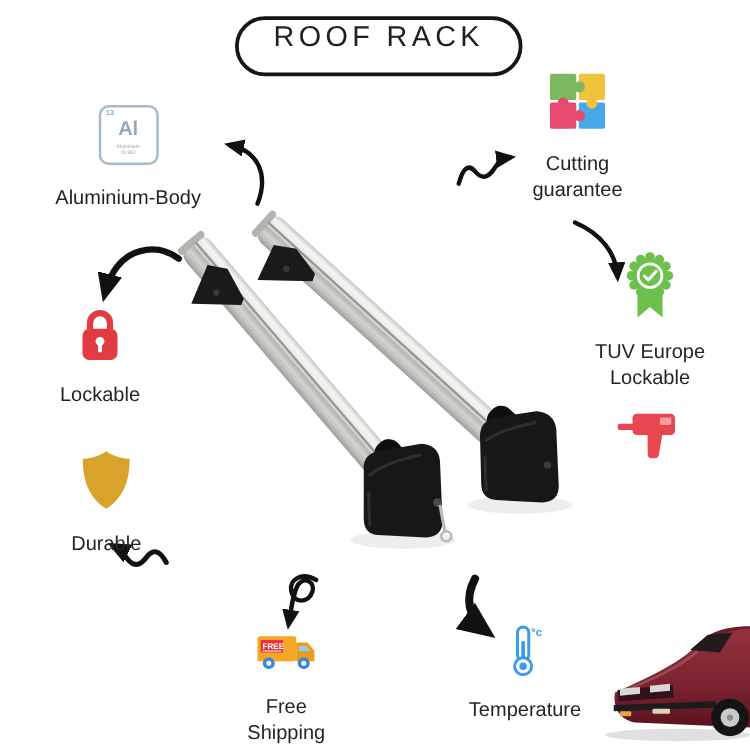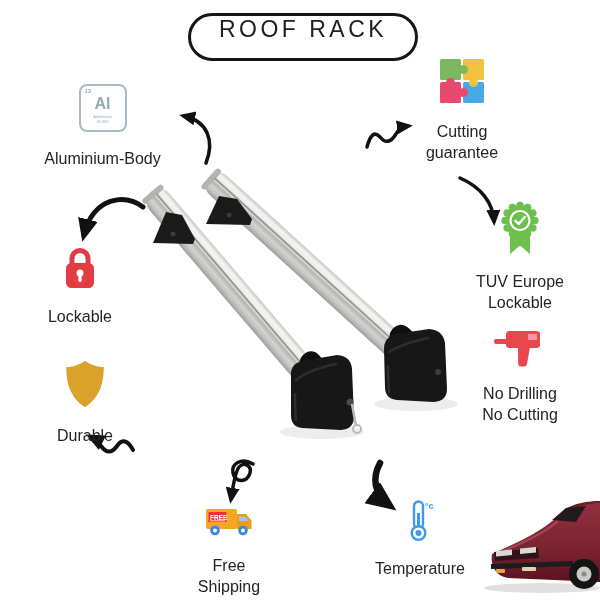--- a/index.html
+++ b/index.html
@@ -168,24 +168,20 @@
     </div>
   </div>
 
   <div class="feature" style="left:456px;top:325px;width:128px;">
     <svg width="52" height="42" viewBox="0 0 52 42">
       <rect x="0" y="14" width="14" height="5" rx="2" fill="#e8474f"></rect>
       <rect x="12" y="6" width="34" height="17" rx="3.5" fill="#e8474f"></rect>
       <rect x="34" y="9" width="9" height="6" rx="1" fill="#f59aa0"></rect>
       <path d="M 24,22 L 36,22 L 33,39 Q 32.5,41.5 30,41.5 L 27,41.5 Q 24.5,41.5 24.2,39 Z" fill="#e8474f"></path>
     </svg>
-    <div class="lbl">
-      <div>No Drilling</div>
-      <div>No Cutting</div>
-    </div>
   </div>
 
   <div class="feature" style="left:28px;top:245px;width:104px;">
     <svg width="40" height="45" viewBox="0 0 40 45">
       <path d="M 12,20 V 13.5 a 8,8 0 0 1 16,0 V 20" stroke="#e33b42" stroke-width="5" fill="none"></path>
       <rect x="6" y="18" width="28" height="25" rx="5.5" fill="#e33b42"></rect>
       <circle cx="20" cy="28" r="3.5" fill="#ffffff"></circle>
       <rect x="18.4" y="29.5" width="3.2" height="7.5" rx="1.6" fill="#ffffff"></rect>
     </svg>
     <div class="lbl">Lockable</div>

